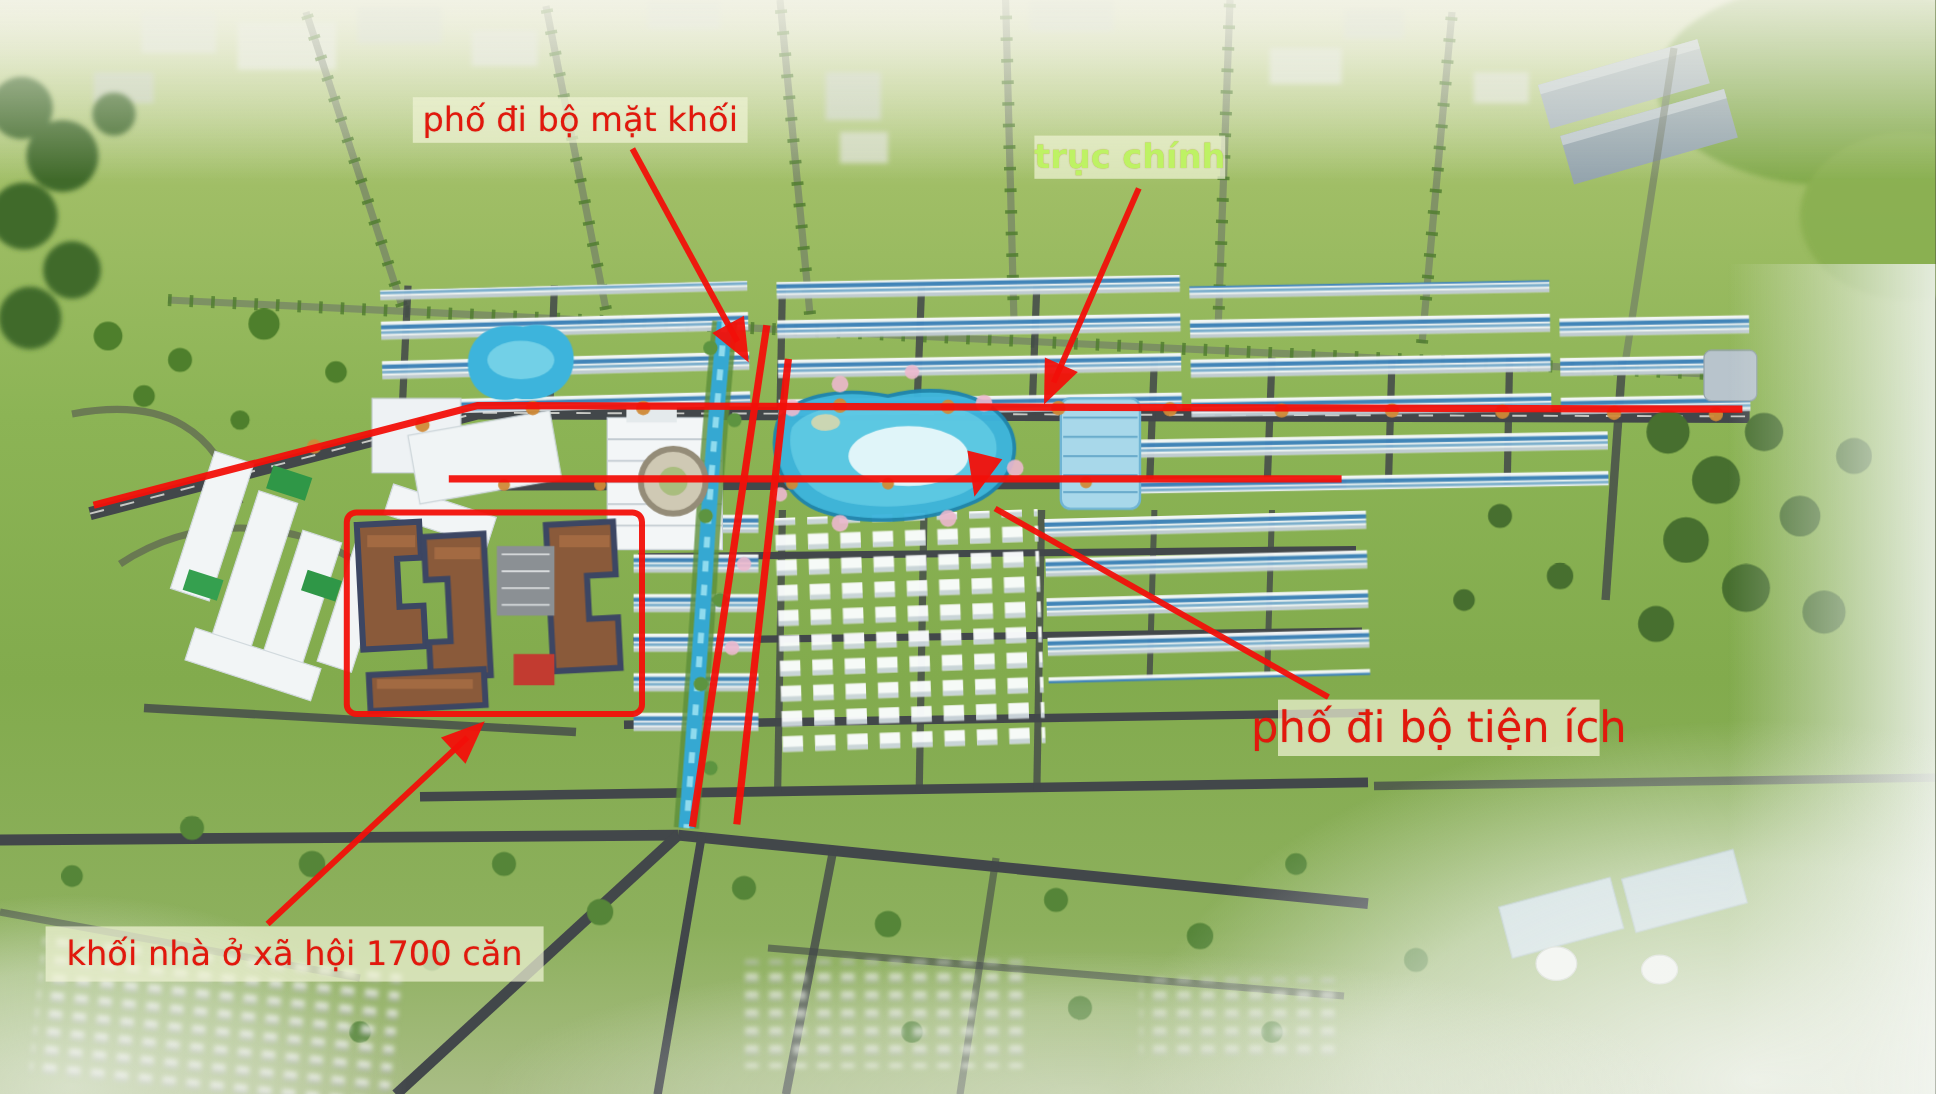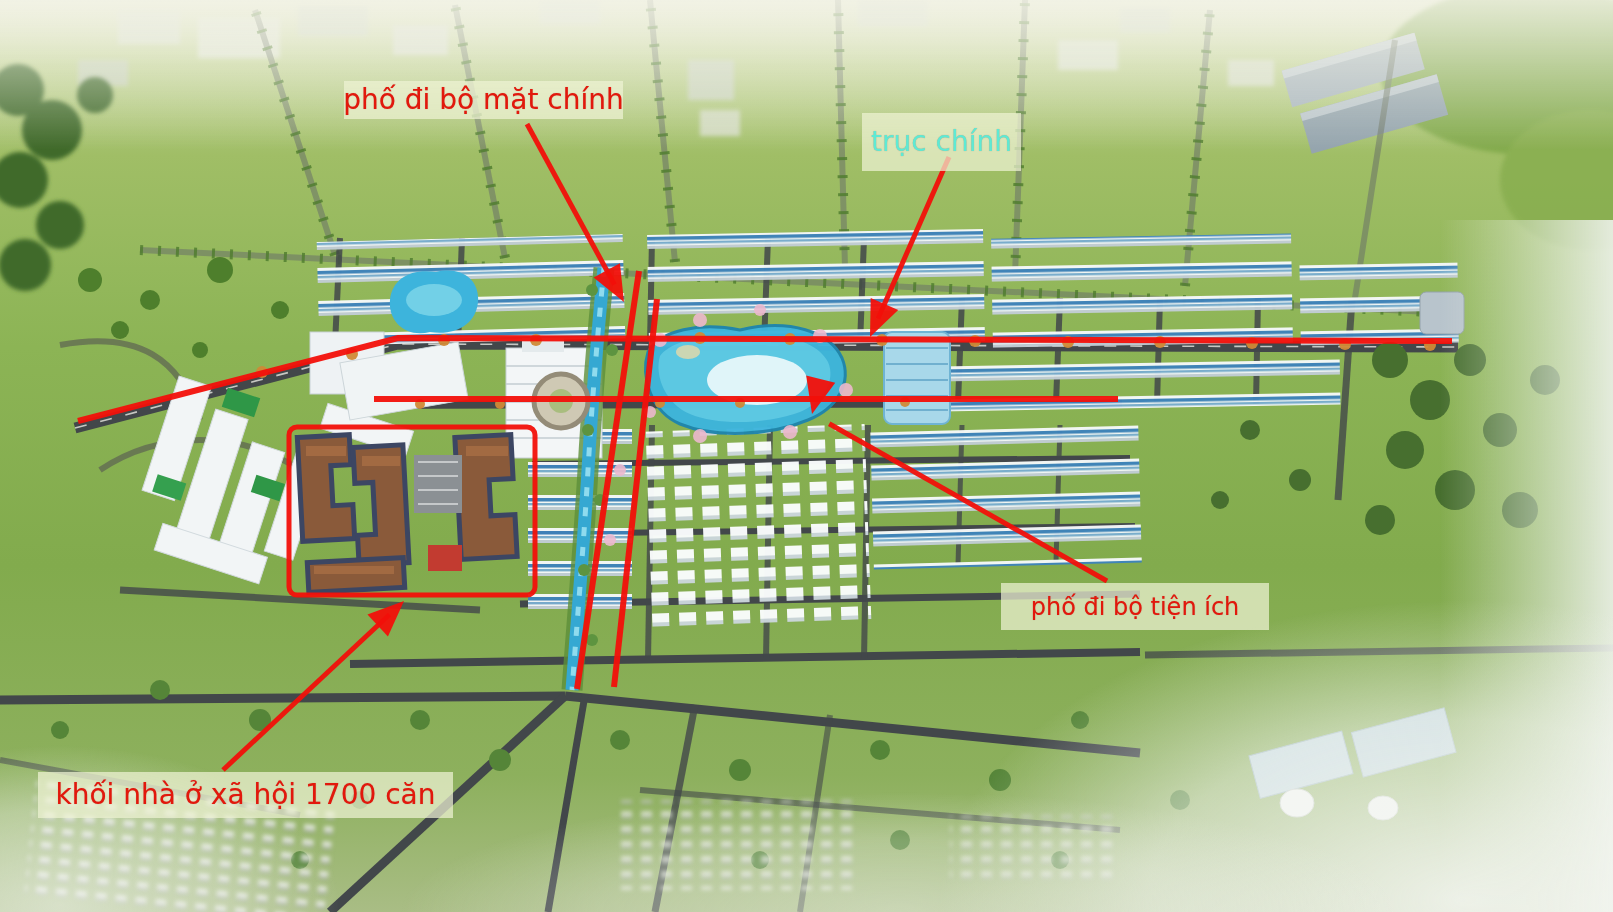--- a/index.html
+++ b/index.html
@@ -365,17 +365,17 @@
       <line x1="527" y1="124" x2="614.5255719847248" y2="284.613936219392" stroke="#f2100a" stroke-width="5" opacity="0.95"></line>
       <polygon points="624,302 619.9450276848088,263.21137796308005 593.6025068050997,277.5665719256182" fill="#f2100a" opacity="0.95"></polygon>
       <line x1="949" y1="157" x2="877.9573434459955" y2="318.8693440470988" stroke="#f2100a" stroke-width="5" opacity="0.95"></line>
       <polygon points="870,337 898.2032425934019,310.06346148411563 870.7325517556728,298.00688050533455" fill="#f2100a" opacity="0.95"></polygon>
       <line x1="1107" y1="581" x2="829.2306132740302" y2="423.7542793788578" stroke="#f2100a" stroke-width="5" opacity="0.95"></line>
       <polygon points="812,414 835.263624135728,382.6981822880591 806.1547523474482,375.4405254200691" fill="#f2100a" opacity="0.95"></polygon>
       <line x1="223" y1="770" x2="389.52776487507526" y2="614.5127499232723" stroke="#f2100a" stroke-width="5" opacity="0.95"></line>
       <polygon points="404,601 367.4499134673548,614.604821735552 387.9237769874643,636.5324507127108" fill="#f2100a" opacity="0.95"></polygon>
     </svg>
 
-<div class="anno-label" style="left: 344px; top: 81px; width: 279px; height: 38px; font-size: 28px; color: rgb(226, 24, 12); background: rgba(238, 243, 212, 0.72);">phố đi bộ mặt chính</div>
-<div class="anno-label" style="left: 862px; top: 113px; width: 159px; height: 58px; font-size: 28px; color: #5eead4; background: rgba(238, 243, 212, 0.72);">trục chính</div>
-<div class="anno-label" style="left: 1001px; top: 583px; width: 268px; height: 47px; font-size: 24px; color: rgb(226, 24, 12); background: rgba(238, 243, 212, 0.72);">phố đi bộ tiện ích</div>
+<div class="anno-label" style="left: 344px; top: 81px; width: 279px; height: 38px; font-size: 28px; color: rgb(226, 24, 12); background: rgba(238, 243, 212, 0.72);">phố đi bộ mặt khối</div>
+<div class="anno-label" style="left: 862px; top: 113px; width: 159px; height: 36px; font-size: 28px; color: #bef264; background: rgba(238, 243, 212, 0.72); font-weight: bold;">trục chính</div>
+<div class="anno-label" style="left: 1065px; top: 583px; width: 268px; height: 47px; font-size: 36px; color: rgb(226, 24, 12); background: rgba(238, 243, 212, 0.72);">phố đi bộ tiện ích</div>
 <div class="anno-label" style="left: 38px; top: 772px; width: 415px; height: 46px; font-size: 28px; color: rgb(226, 24, 12); background: rgba(238, 243, 212, 0.72);">khối nhà ở xã hội 1700 căn</div>
 </div>
 
 </body></html>

